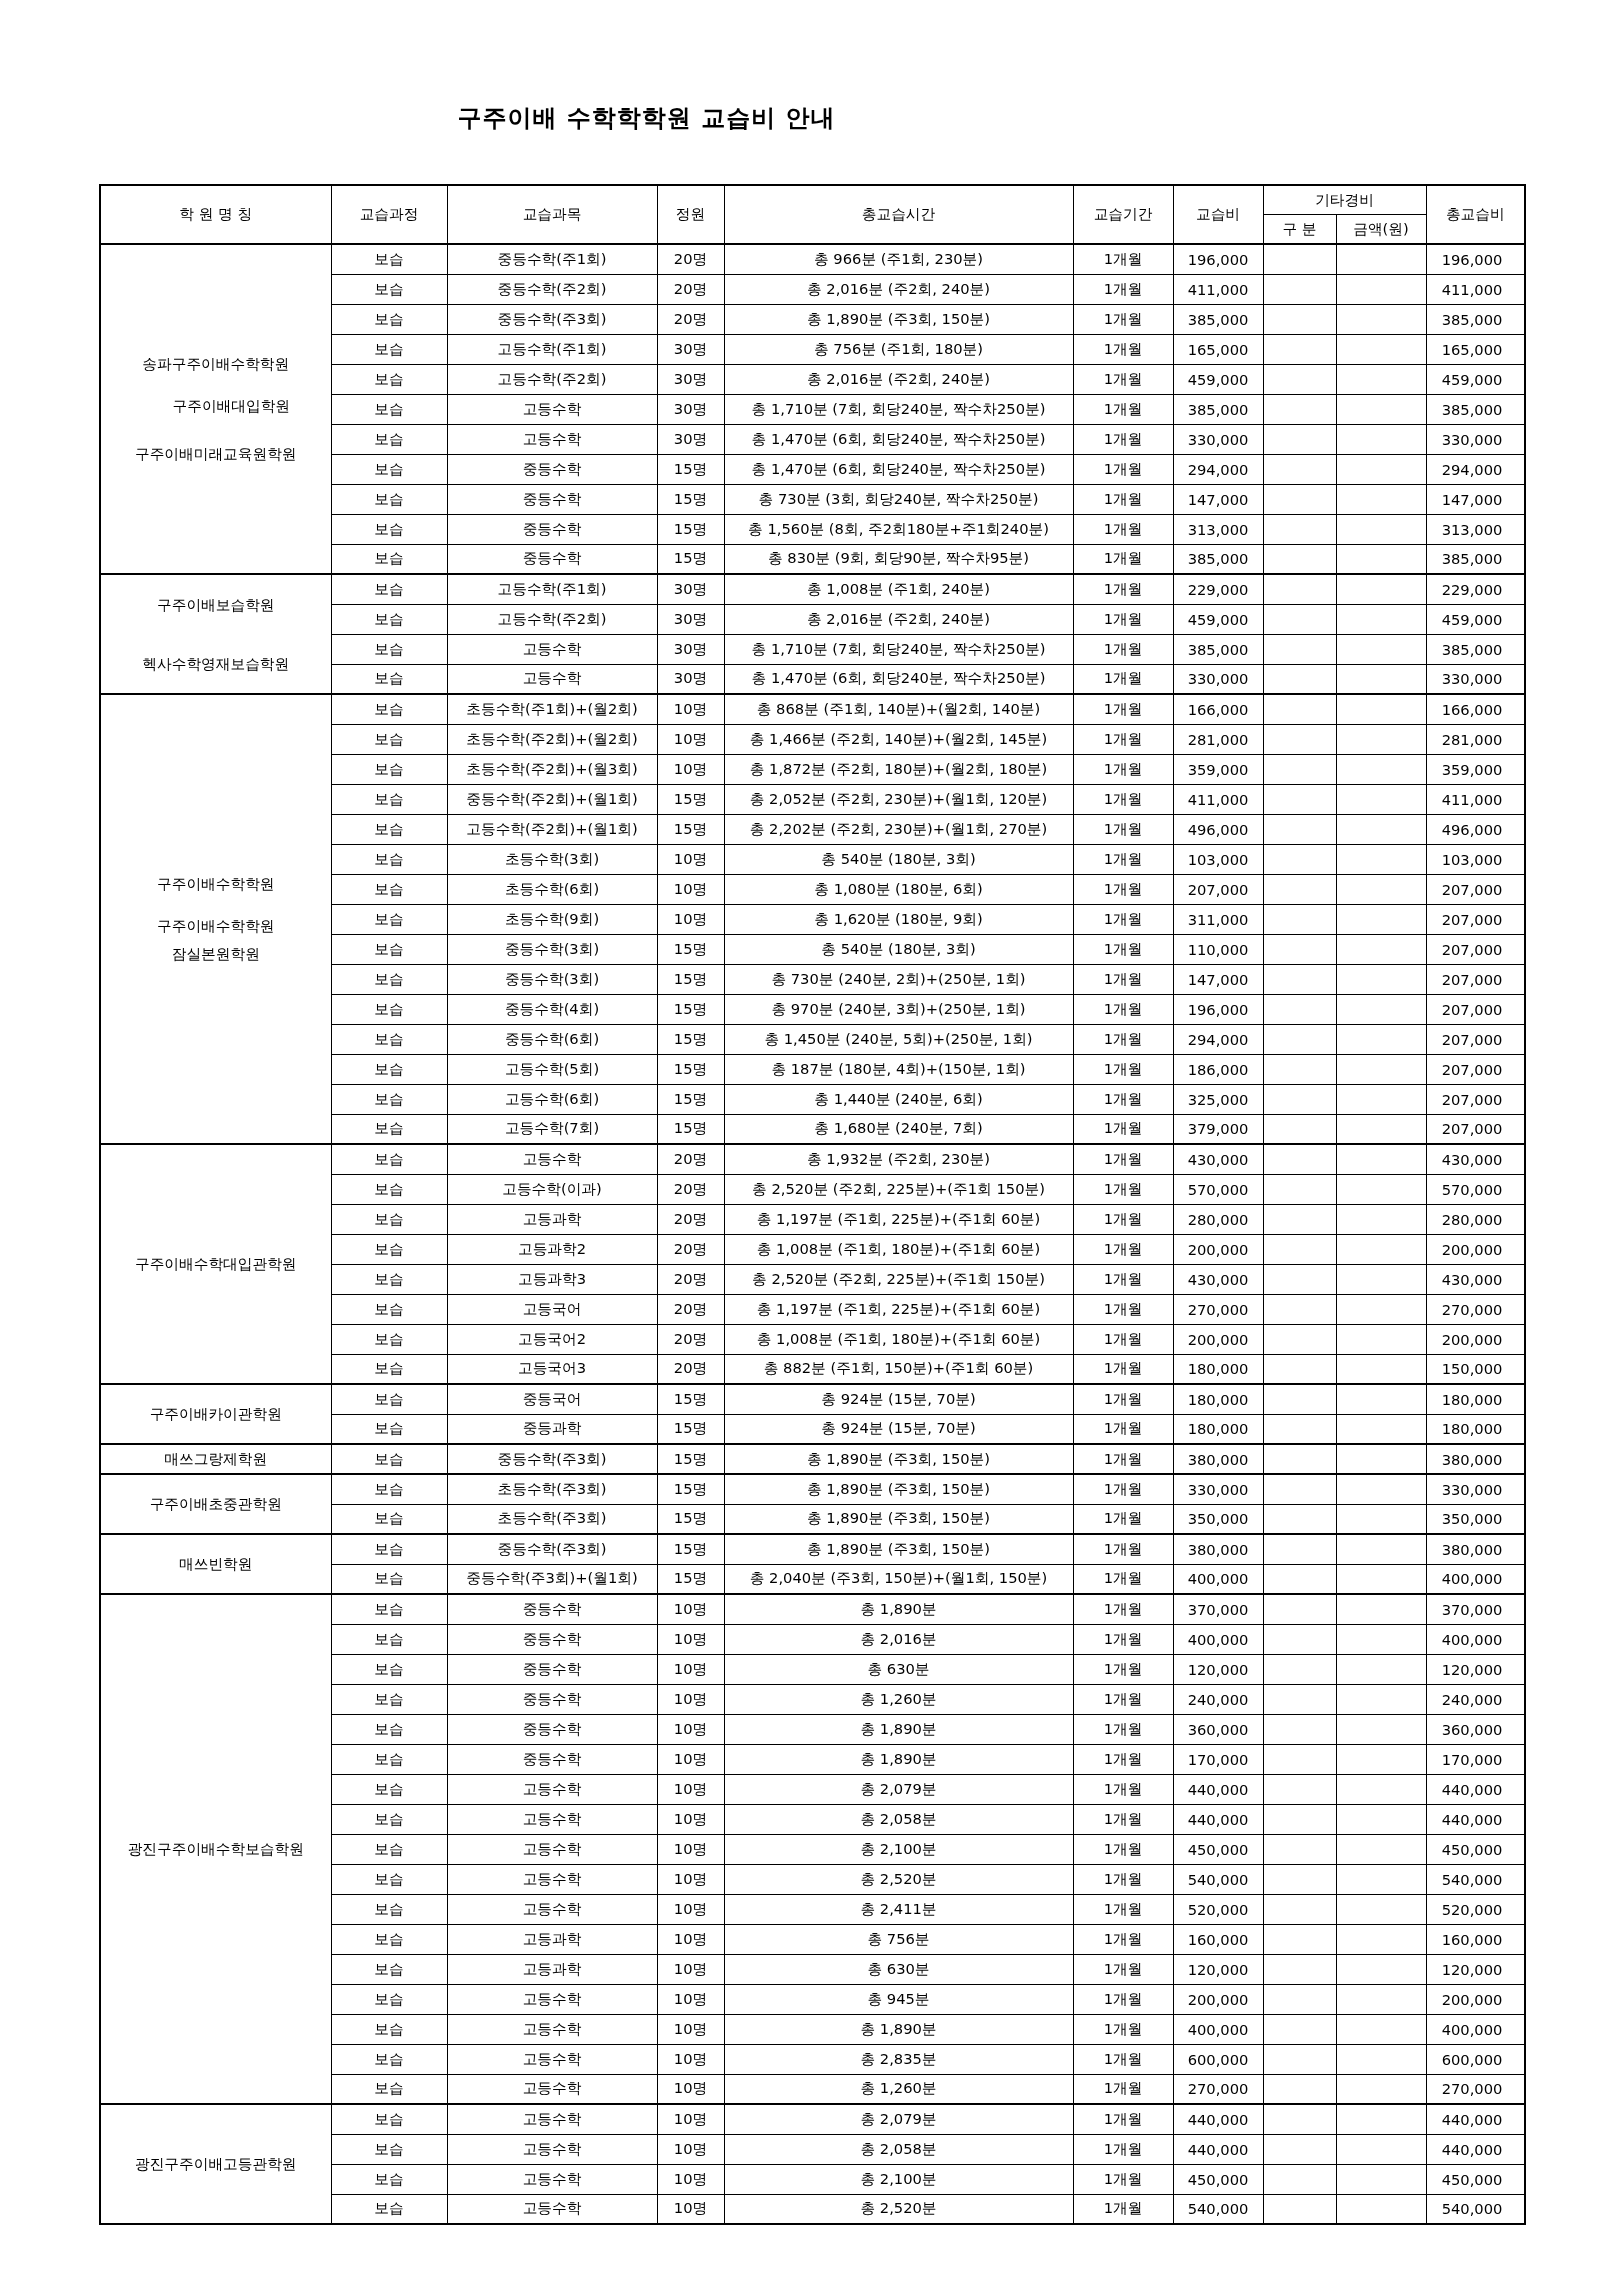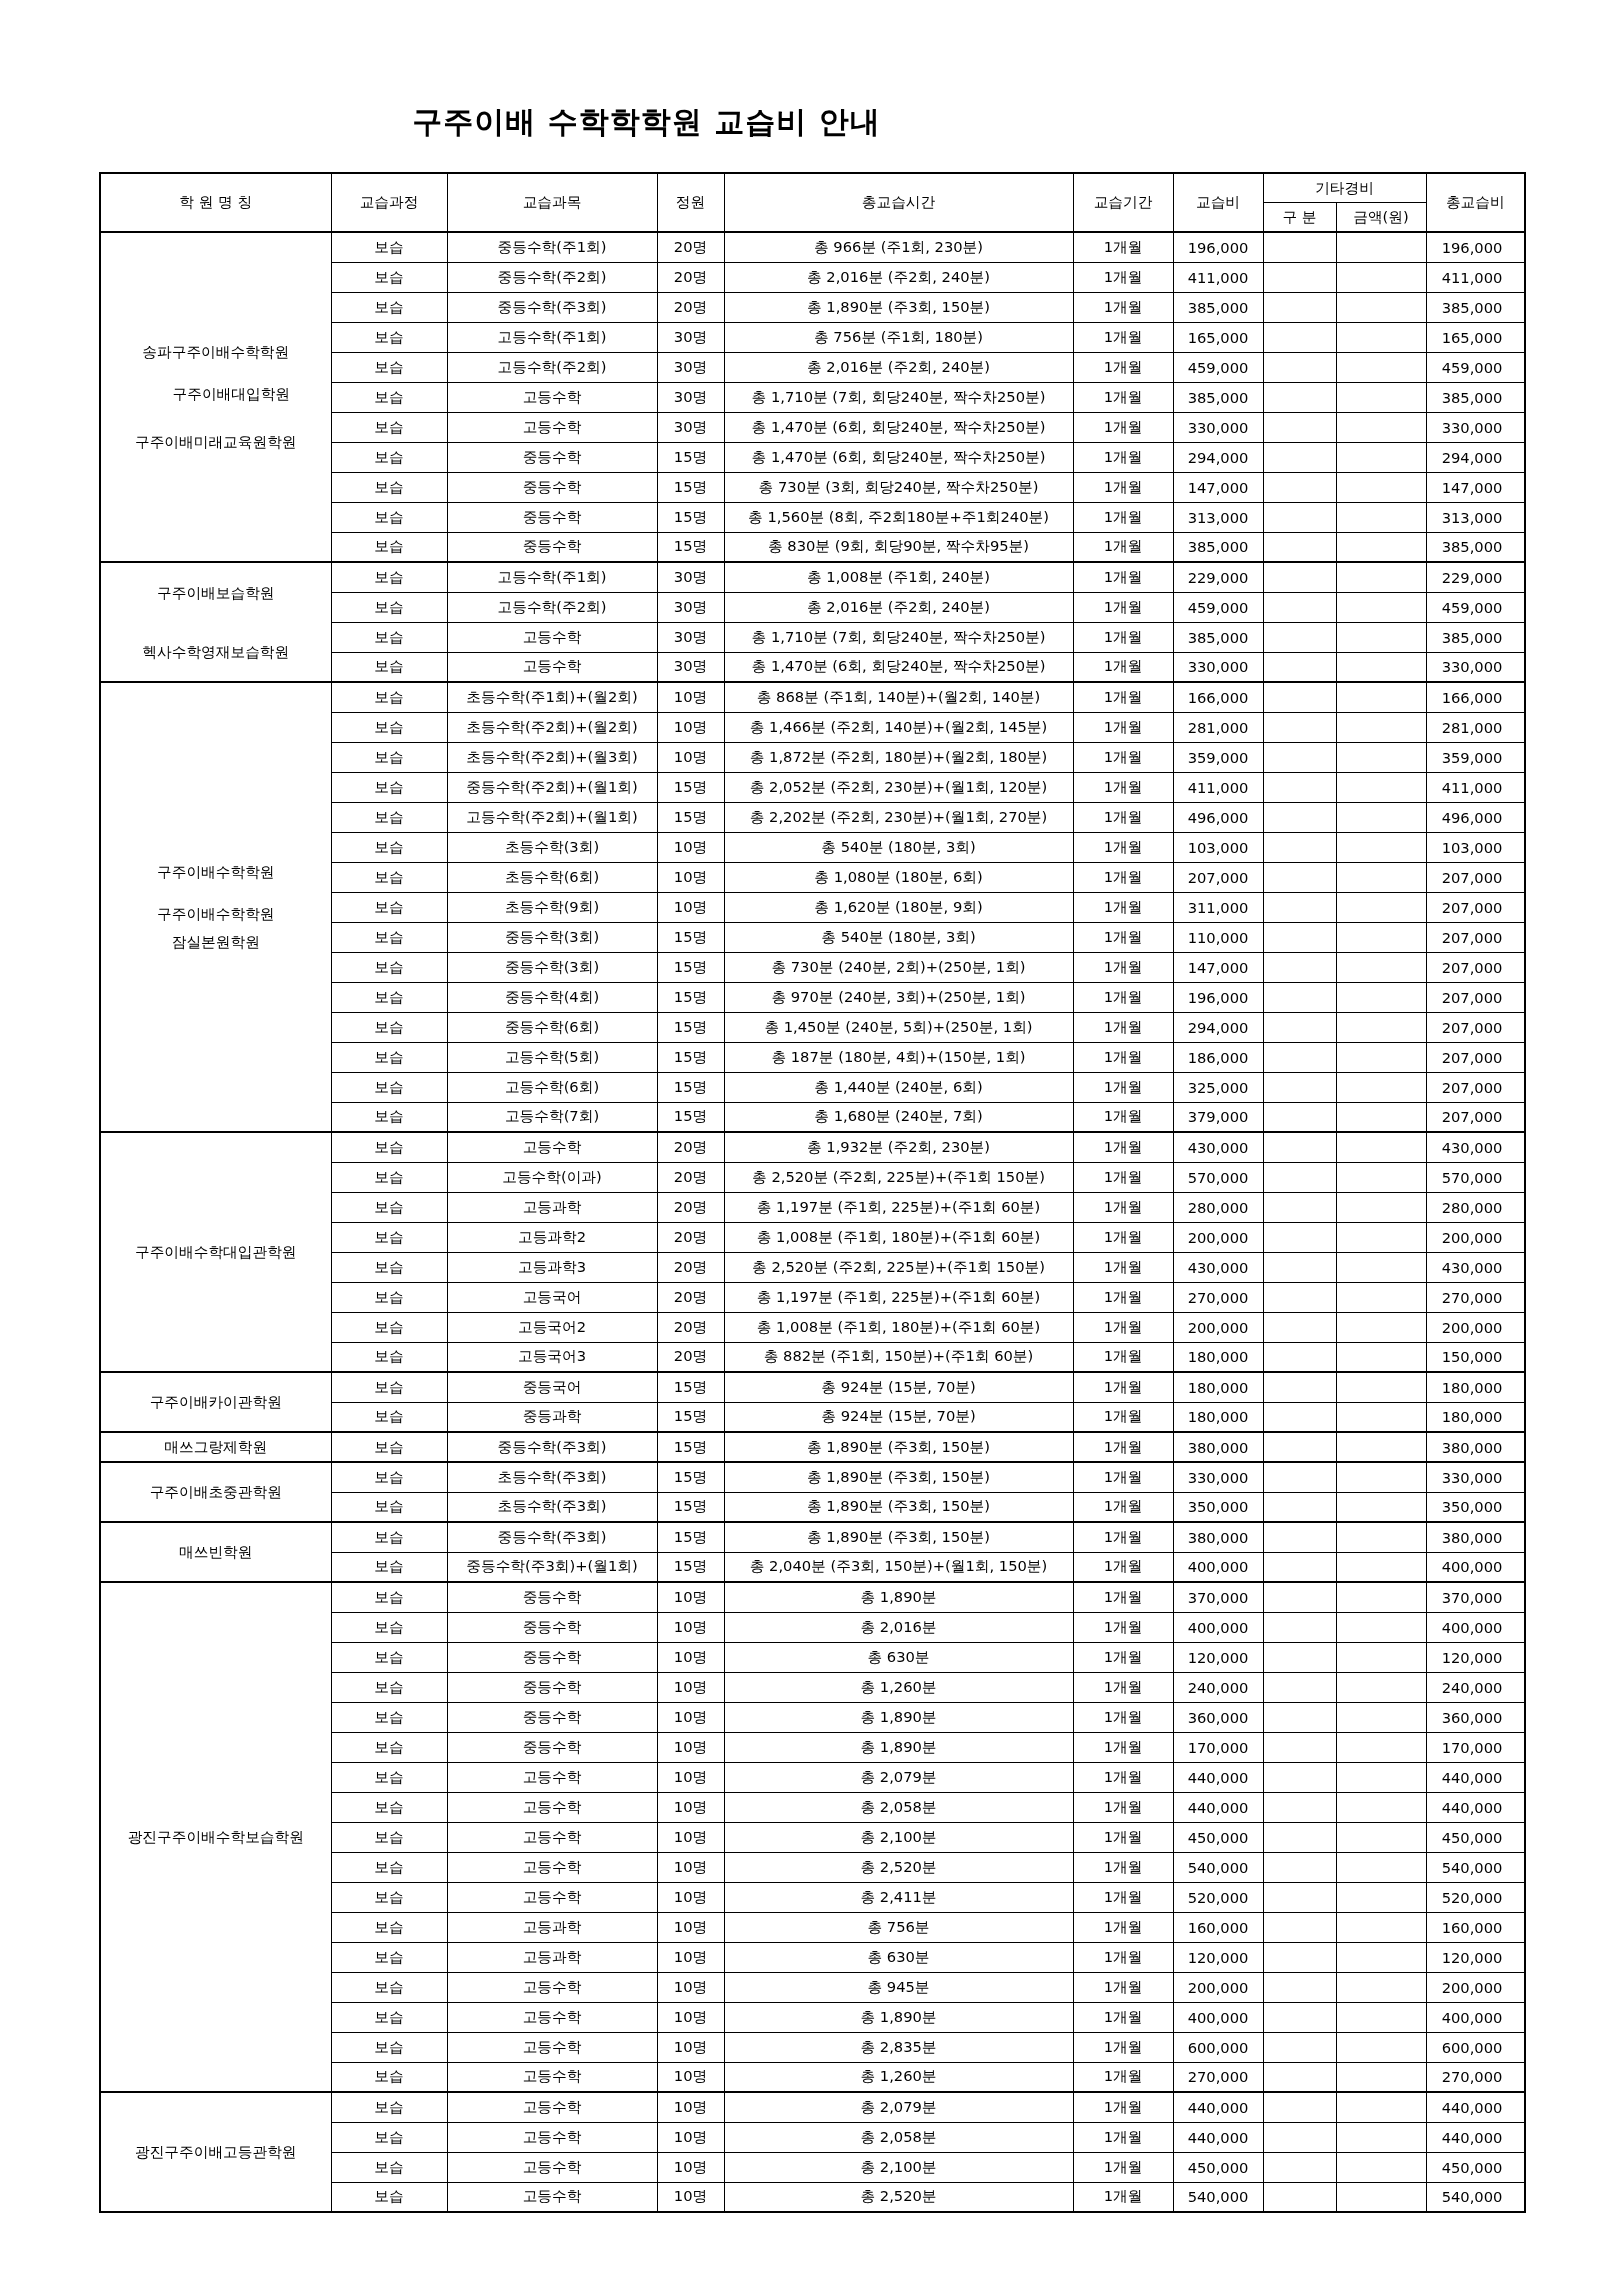--- a/index.html
+++ b/index.html
@@ -1,18 +1,18 @@
 <!DOCTYPE html>
 <html><head>
 <meta charset="utf-8">
 <style>
   html, body { margin: 0; padding: 0; background: #ffffff; }
   body { width: 1621px; height: 2293px; position: relative; font-family: "DejaVu Sans", "Liberation Sans", sans-serif; color: #000; }
-  .title { position: absolute; top: 102px; left: 0; width: 1293px; text-align: center; font-size: 30px; font-weight: bold; letter-spacing: 1px; }
-  table.fees { position: absolute; left: 99px; top: 172px; width: 1424px; border-collapse: collapse; table-layout: fixed; border: 2.9px solid #000; }
+  .title { position: absolute; top: 102px; left: 0; width: 1293px; text-align: center; font-size: 24px; font-weight: bold; letter-spacing: 1px; }
+  table.fees { position: absolute; left: 99px; top: 184px; width: 1424px; border-collapse: collapse; table-layout: fixed; border: 2.9px solid #000; }
   table.fees td, table.fees th { border: 1.5px solid #000; padding: 0; font-size: 14.7px; font-weight: normal; text-align: center; vertical-align: middle; white-space: nowrap; overflow: hidden; }
   table.fees thead th { height: 27.4px; border-bottom: 1.5px solid #000; }
   table.fees thead tr.h1 th.full { height: 57px; }
   table.fees thead { border-bottom: 2.9px solid #000; }
   table.fees tbody tr { height: 30px; }
   table.fees tbody tr.block-start td { border-top: 2.9px solid #000; }
   td.num { text-align: right !important; padding-right: 21.6px !important; }
   td.academy { white-space: normal; line-height: 1.9; font-size: 14.7px; padding: 0 5.9px; }
   td.academy span { display: block; text-align: center; }
 </style>

